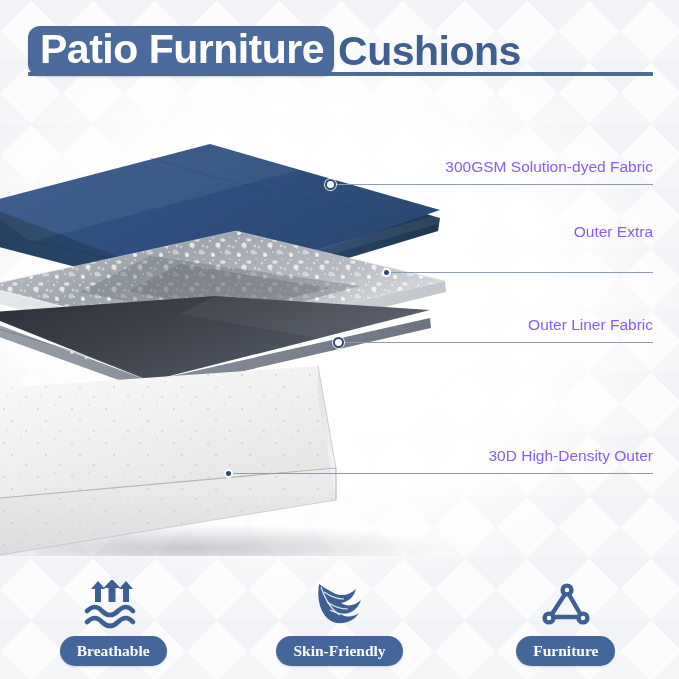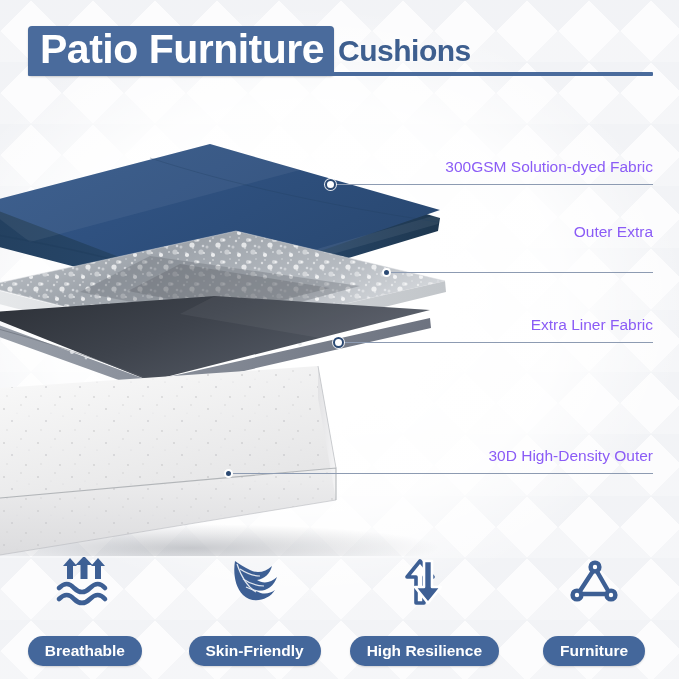--- a/index.html
+++ b/index.html
@@ -46,32 +46,32 @@
     width: 625px;
     height: 54px;
     display: flex;
     align-items: center;
   }
   .title-badge {
     display: inline-flex;
     align-items: center;
     background: #4a6b9c;
     color: #ffffff;
-    border-radius: 4px;
+    border-radius: 12px;
     padding: 1px 10px 4px 12px;
     font-size: 41px;
     font-weight: bold;
     letter-spacing: -0.5px;
     line-height: 1.08;
     box-shadow: 0 1px 2px rgba(0,0,0,.18);
     white-space: nowrap;
   }
   .title-plain {
     color: #3e5f8f;
-    font-size: 30px;
+    font-size: 41px;
     font-weight: bold;
     letter-spacing: -0.5px;
     line-height: 1.08;
     margin-left: 4px;
     white-space: nowrap;
   }
   .header-rule {
     position: absolute;
     left: 28px;
     top: 72px;
@@ -135,21 +135,22 @@
     top: 556px;
     width: 679px;
     height: 110px;
     display: flex;
   }
   .feature {
     flex: 1;
     display: flex;
     flex-direction: column;
     align-items: center;
-    justify-content: space-between;
+    justify-content: flex-end;
+    font-family: Liberation Serif, serif;
   }
   .feature-icon {
     height: 52px;
     display: flex;
     align-items: center;
     justify-content: center;
   }
   .feature-pill {
     margin-top: 5px;
     background: #44679b;
@@ -332,21 +333,21 @@
     <div class="dot-solid"></div>
     <div class="callout-text" style="line-height:1.45;">
       <br>
       <span>Outer Extra</span>
     </div>
   </div>
 
   <div class="callout" style="left:338px; top:342px; width:315px;">
     <div class="lead-line" style="width:315px;"></div>
     <div class="dot-ring"></div>
-    <div class="callout-text">Extra Liner Fabric</div>
+    <div class="callout-text">Outer Liner Fabric</div>
   </div>
 
   <div class="callout" style="left:228px; top:473px; width:425px;">
     <div class="lead-line" style="width:425px;"></div>
     <div class="dot-solid"></div>
     <div class="callout-text">30D High-Density Outer</div>
   </div>
 
   <div class="features">
 
@@ -375,31 +376,20 @@
             <path d="M11 7 C15 19 20 29 30 35"></path>
             <path d="M14 12 C20 16 27 19 34 19"></path>
             <path d="M17 22 C23 26 30 29 38 29"></path>
             <path d="M20 30 C26 33 33 35 41 34"></path>
           </g>
         </svg>
       </div>
       <div class="feature-pill">Skin-Friendly</div>
     </div>
 
-    <div class="feature">
-      <div class="feature-icon">
-        <svg width="52" height="50" viewBox="0 0 52 50" xmlns="http://www.w3.org/2000/svg">
-
-          <path d="M18 46 V20 H9 L22 4 L35 20 H26 V46 Z" fill="#ffffff" stroke="#3d5f94" stroke-width="3.6" stroke-linejoin="round"></path>
-
-          <path d="M34 4 V30 H43 L30 46 L17 30 H26 V4 Z" fill="#3d5f94" stroke="#ffffff" stroke-width="2.6" stroke-linejoin="round"></path>
-        </svg>
-      </div>
-      <div class="feature-pill">High Resilience</div>
-    </div>
 
     <div class="feature">
       <div class="feature-icon">
         <svg width="52" height="48" viewBox="0 0 52 48" xmlns="http://www.w3.org/2000/svg">
           <g stroke="#3d5f94" stroke-width="4.4" fill="none" stroke-linecap="round">
             <line x1="27" y1="10" x2="10" y2="36"></line>
             <line x1="27" y1="10" x2="42" y2="36"></line>
             <line x1="10" y1="36" x2="42" y2="36"></line>
           </g>
           <g fill="#ffffff" stroke="#3d5f94" stroke-width="4.4">

